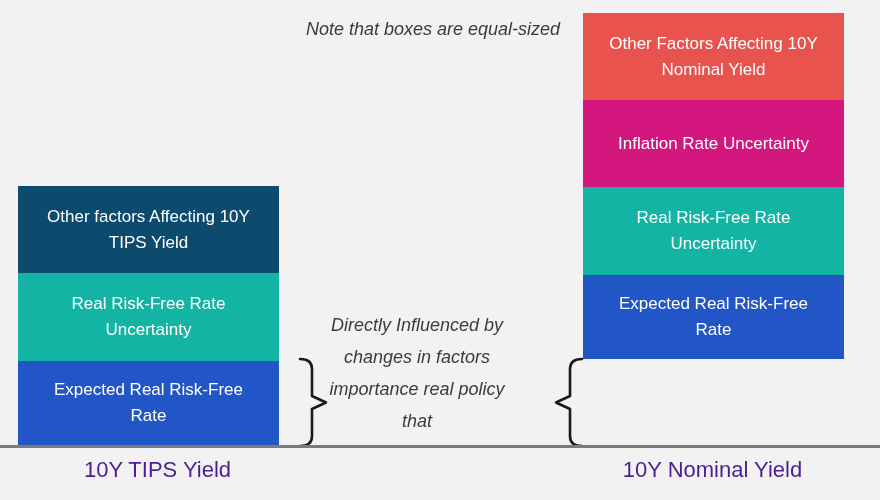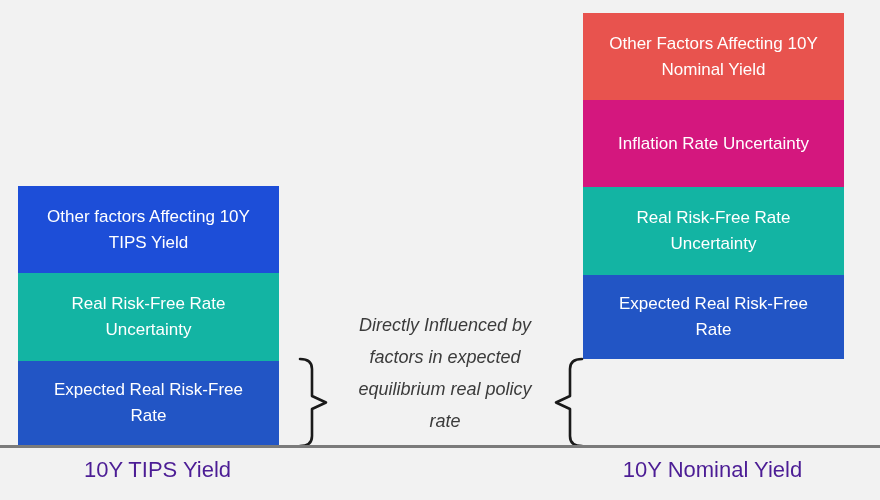--- a/index.html
+++ b/index.html
@@ -12,21 +12,21 @@
   }
   .note{
     position:absolute;
     font-style:italic;
     font-size:18px;
     line-height:32px;
     color:#3b3b3b;
     text-align:center;
   }
   .note-top{left:285px;top:13px;width:296px;}
-  .note-mid{left:308px;top:309px;width:274px;}
+  .note-mid{left:280px;top:309px;width:274px;}
   .stack{position:absolute;width:279px;}
   .stack-left{left:18px;top:186px;}
   .stack-right{left:583px;top:13px;}
   .seg{
     width:261px;
     display:flex;align-items:center;justify-content:center;
     box-sizing:border-box;
     padding:0 20px;
     color:#ffffff;
     font-size:17px;
@@ -48,54 +48,55 @@
   .brace{position:absolute;top:357px;width:30px;height:91px;}
   .brace-left{left:298px;}
   .brace-right{left:554px;}
 </style>
 </head>
 <body>
 
 <div class="canvas">
 
   <div class="note note-top">
+    <div>Note that boxes are equal-sized</div>
   </div>
 
   <div class="stack stack-right">
     <div class="seg h87" style="background: rgb(232, 83, 78);">
       <span>Other Factors Affecting 10Y Nominal Yield</span>
     </div>
     <div class="seg h87" style="background: rgb(212, 23, 126);">
       <span>Inflation Rate Uncertainty</span>
     </div>
     <div class="seg h88" style="background: rgb(19, 180, 163);">
       <span>Real Risk-Free Rate Uncertainty</span>
     </div>
     <div class="seg h84" style="background: rgb(34, 85, 197);">
       <span>Expected Real Risk-Free Rate</span>
     </div>
   </div>
 
   <div class="stack stack-left">
-    <div class="seg h87" style="background: #1d4ed8;">
+    <div class="seg h87" style="background: #0c4a6e;">
       <span>Other factors Affecting 10Y TIPS Yield</span>
     </div>
     <div class="seg h88" style="background: rgb(19, 180, 163);">
       <span>Real Risk-Free Rate Uncertainty</span>
     </div>
     <div class="seg h84" style="background: rgb(34, 85, 197);">
       <span>Expected Real Risk-Free Rate</span>
     </div>
   </div>
 
   <div class="note note-mid">
     <div>Directly Influenced by</div>
-    <div>factors in expected</div>
-    <div>equilibrium real policy</div>
-    <div>rate</div>
+    <div>changes in factors</div>
+    <div>importance real policy</div>
+    <div>that</div>
   </div>
 
   <svg class="brace brace-left" viewBox="0 0 30 91">
     <path d="M2,2 C10,2 14,5 14,12 L14,39 L28,45.5 L14,52 L14,79 C14,86 10,89 2,89" fill="none" stroke="#1a1a1a" stroke-width="2.6" stroke-linejoin="round" stroke-linecap="round"></path>
   </svg>
   <svg class="brace brace-right" viewBox="0 0 30 91">
     <path d="M28,2 C20,2 16,5 16,12 L16,39 L2,45.5 L16,52 L16,79 C16,86 20,89 28,89" fill="none" stroke="#1a1a1a" stroke-width="2.6" stroke-linejoin="round" stroke-linecap="round"></path>
   </svg>
 
   <div class="baseline"></div>

